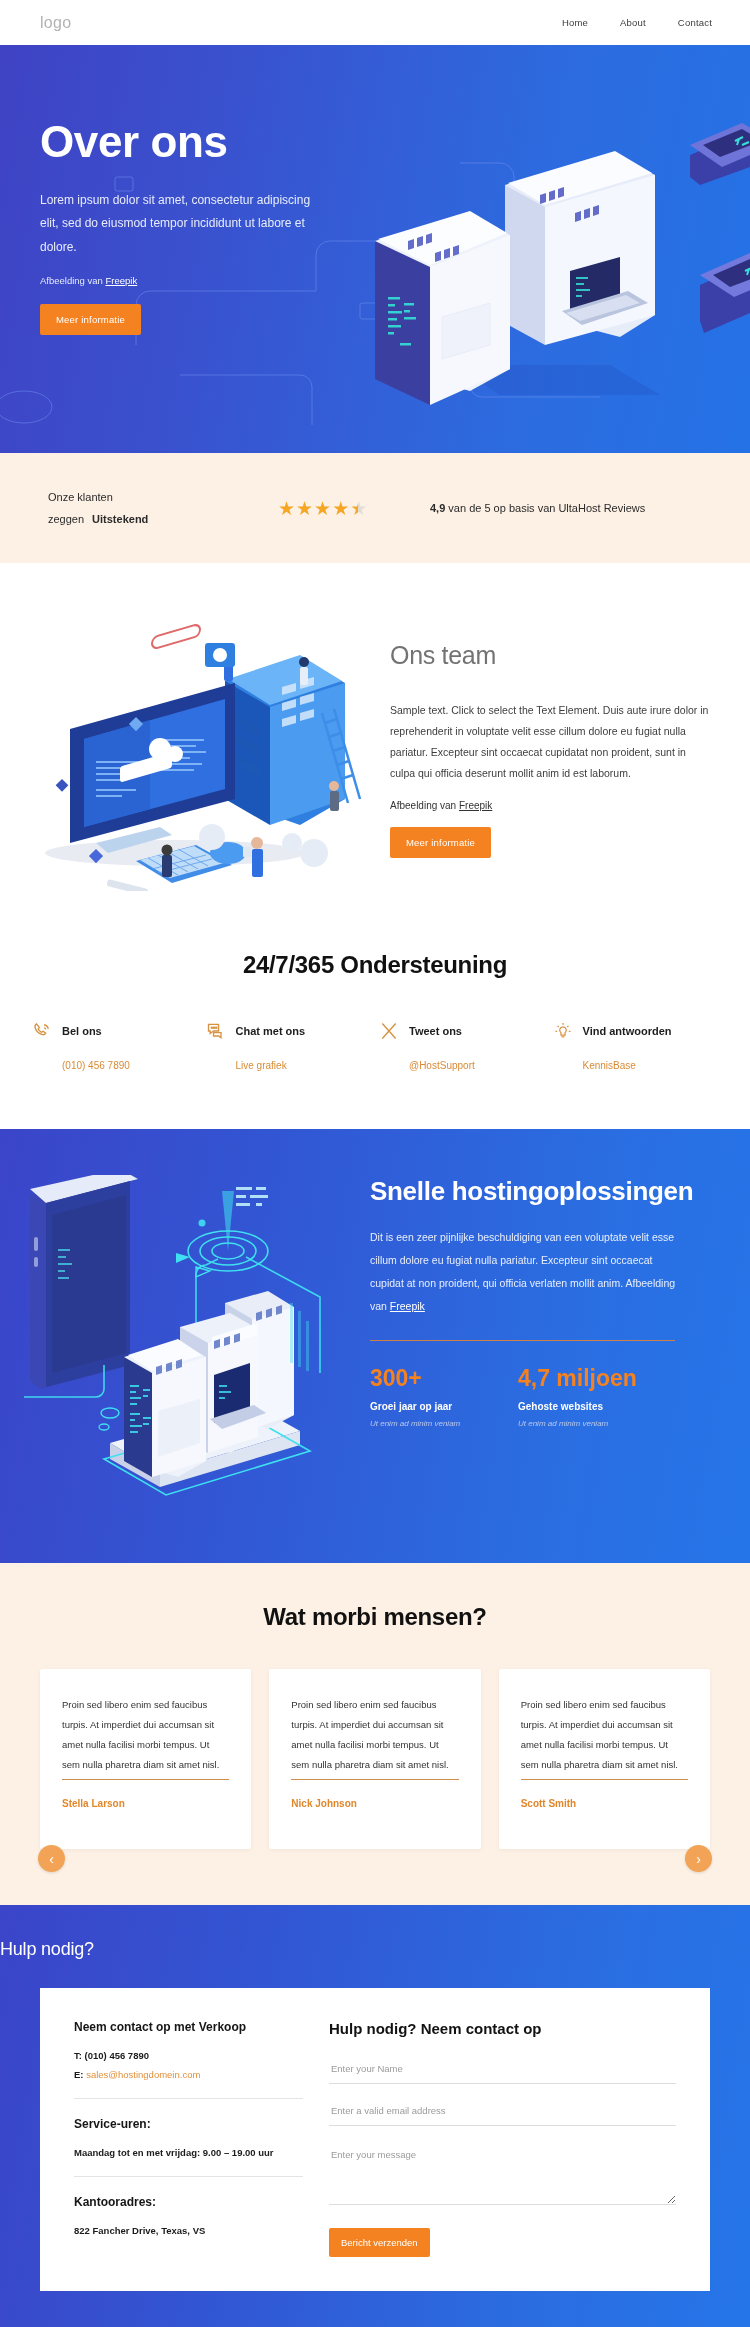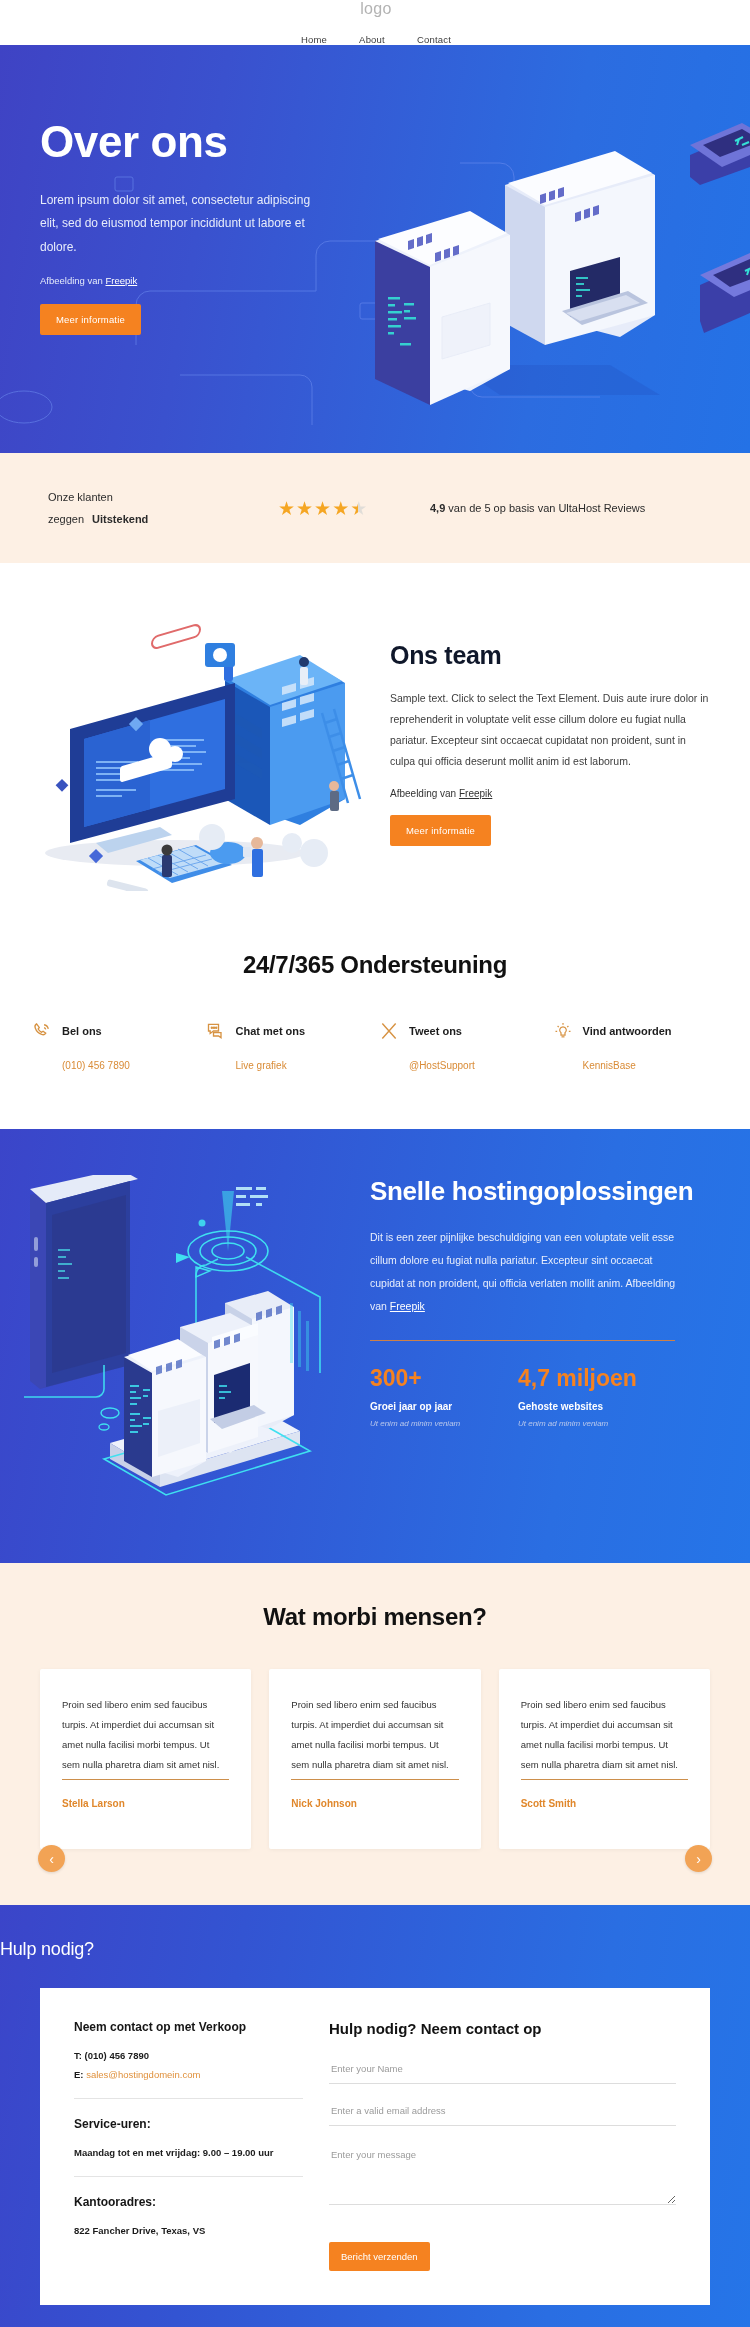--- a/index.html
+++ b/index.html
@@ -14,21 +14,20 @@
   .page { width: 750px; position: relative; }
 
   
   .navbar {
     height: 45px;
     background: #ffffff;
     display: flex;
     align-items: center;
     justify-content: space-between;
     padding: 0 38px 0 40px;
-    flex-direction: column;
   }
   .logo { font-size: 16px; color: #b3b3b3; letter-spacing: .3px; }
   .navlinks { display: flex; gap: 32px; align-items: center; }
   .navlinks a {
     font-size: 9.5px; color: #3c3c3c; text-decoration: none; letter-spacing: .2px;
   }
 
   
   .hero {
     position: relative;
@@ -77,21 +76,21 @@
   .rev-right { font-size: 11px; color: #2b2b2b; margin-left: 22px; }
   .rev-right b { font-weight: 700; }
 
   
   .team {
     background: #fff; display: flex; padding: 58px 0 62px 0; align-items: flex-start;
   }
   .team-art { width: 390px; flex: none; position: relative; height: 260px; }
   .team-copy { flex: 1; padding-right: 40px; padding-top: 20px; }
   .team-copy h2 {
-    font-size: 25px; font-weight: 700; color: #0f172a; margin-bottom: 18px; letter-spacing: -.3px;
+    font-size: 25px; font-weight: 400; color: #737373; margin-bottom: 30px; letter-spacing: -.3px;
   }
   .team-copy p {
     font-size: 10.5px; line-height: 2.0; color: #3d3d3d; margin-bottom: 16px;
   }
   .credit-dark { font-size: 10px; color: #333; margin-bottom: 16px; }
   .credit-dark a { color: #333; text-decoration: underline; }
 
   
   .support { background: #fff; padding: 8px 0 56px 0; }
   .support h2 {
@@ -173,21 +172,21 @@
   .cc-right h3 { font-size: 15px; font-weight: 700; color: #121212; margin-bottom: 20px; }
   .field {
     width: 100%; border: none; border-bottom: 1px solid #ddd; outline: none;
     font-size: 9.5px; font-family: "Liberation Sans", sans-serif; color: #555;
     padding: 6px 2px 9px 2px; margin-bottom: 15px; background: transparent;
   }
   .field::placeholder { color: #9b9b9b; }
   textarea.field { resize: vertical; height: 64px; line-height: 1.6; }
   .btn-send {
     background: #f58220; color: #fff; border: none; font-size: 9.5px;
-    padding: 9px 12px; border-radius: 2px; cursor: pointer; margin-top: 18px;
+    padding: 9px 12px; border-radius: 2px; cursor: pointer; margin-top: 4px;
   }
 </style>
 </head>
 <body>
 
 <div class="page">
 
   <div class="navbar">
     <div class="logo">logo</div>
     <div class="navlinks">

